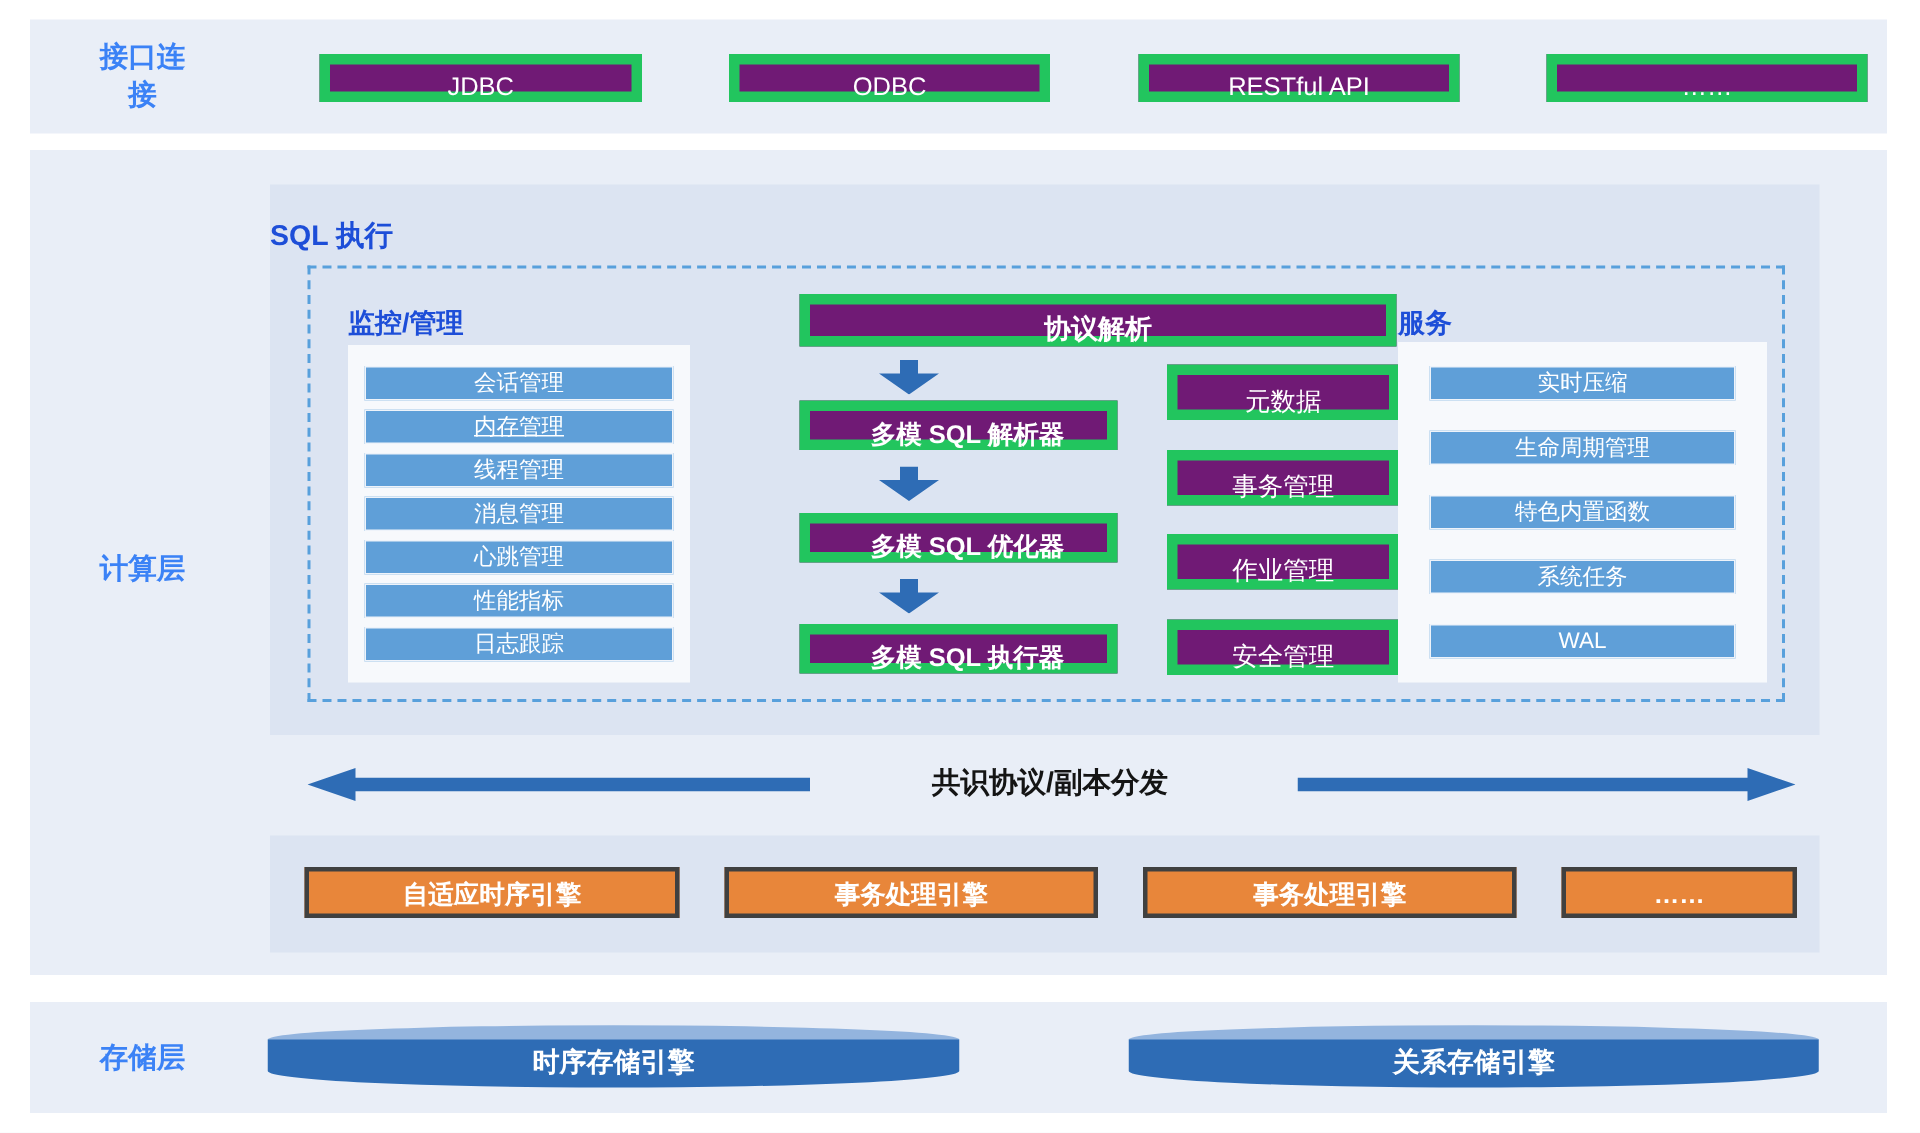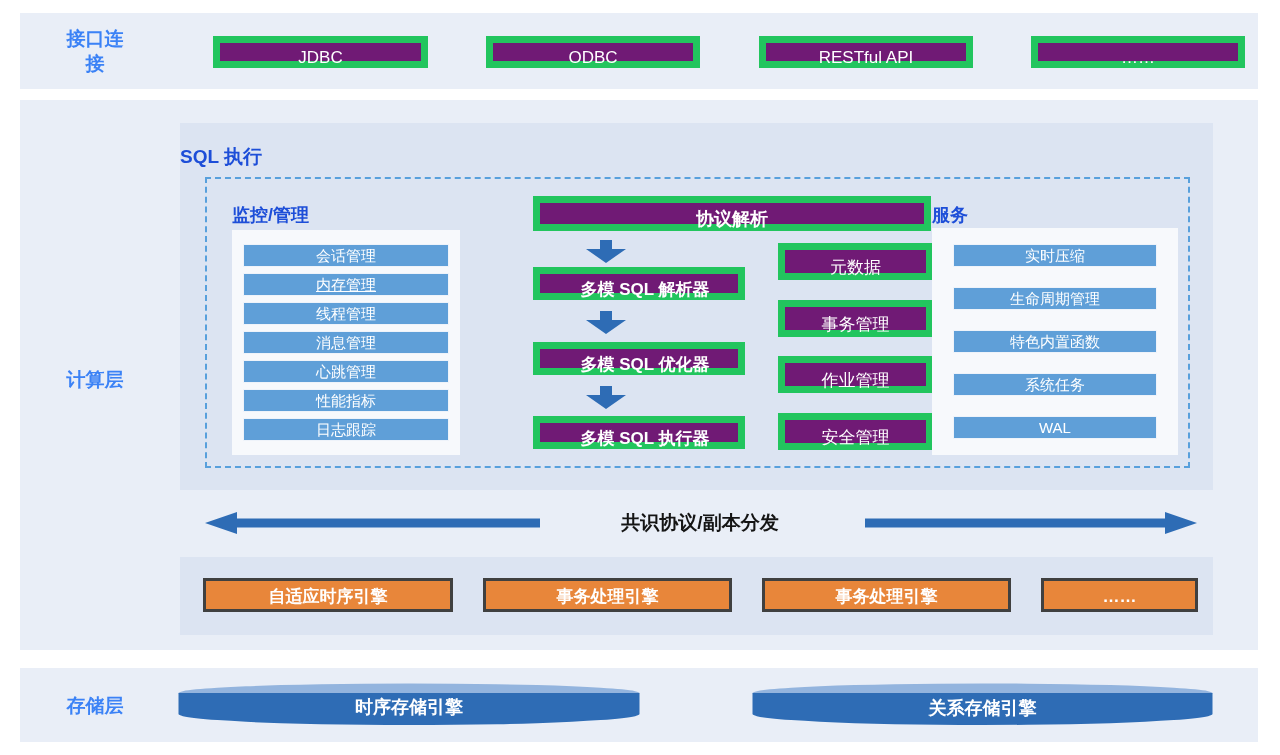--- a/index.html
+++ b/index.html
@@ -112,21 +112,21 @@
 
   <div class="abs inner-panel" style="left:180px; top:557px; width:1033px; height:78px;"></div>
   <div class="abs orangebox" style="left:203px; top:578px; width:250px; height:34px;">自适应时序引擎</div>
   <div class="abs orangebox" style="left:483px; top:578px; width:249px; height:34px;">事务处理引擎</div>
   <div class="abs orangebox" style="left:762px; top:578px; width:249px; height:34px;">事务处理引擎</div>
   <div class="abs orangebox" style="left:1041px; top:578px; width:157px; height:34px;">……</div>
 
   <div class="abs band" style="left:20px; top:668px; width:1238px; height:74px;"></div>
   <div class="abs layer-label" style="left:40px; top:693px; width:110px;">存储层</div>
 
-  <div class="abs" style="left:178px; top:683px; width:462px; height:45px;font-family:Liberation Mono, monospace;">
+  <div class="abs" style="left:178px; top:683px; width:462px; height:45px;">
     <svg width="462" height="45" viewBox="0 0 462 45">
       <ellipse cx="231" cy="10" rx="230.5" ry="9.5" fill="#93b4de"></ellipse>
       <path d="M0.5 10 L0.5 31 A230.5 11 0 0 0 461.5 31 L461.5 10 Z" fill="#2e6cb5"></path>
     </svg>
     <div class="cyl-label">时序存储引擎</div>
   </div>
 
   <div class="abs" style="left:752px; top:683px; width:461px; height:45px;">
     <svg width="461" height="45" viewBox="0 0 461 45">
       <ellipse cx="230.5" cy="10" rx="230" ry="9.5" fill="#93b4de"></ellipse>

